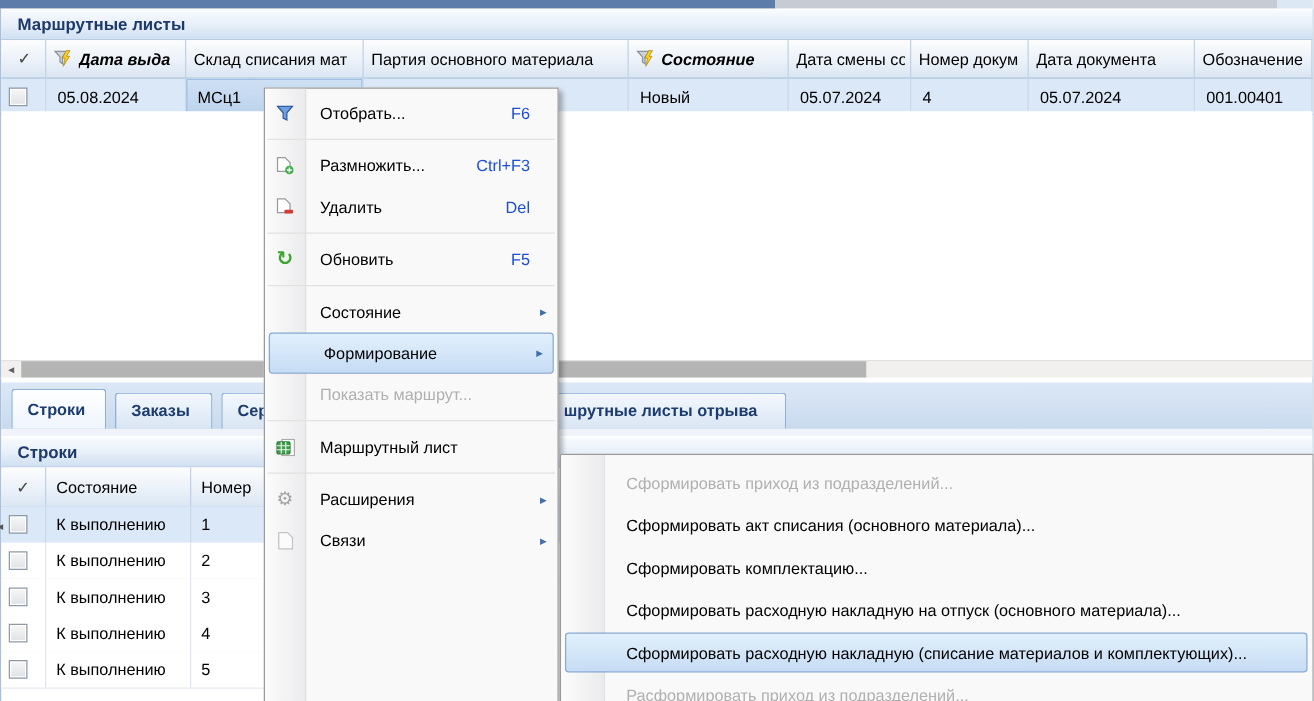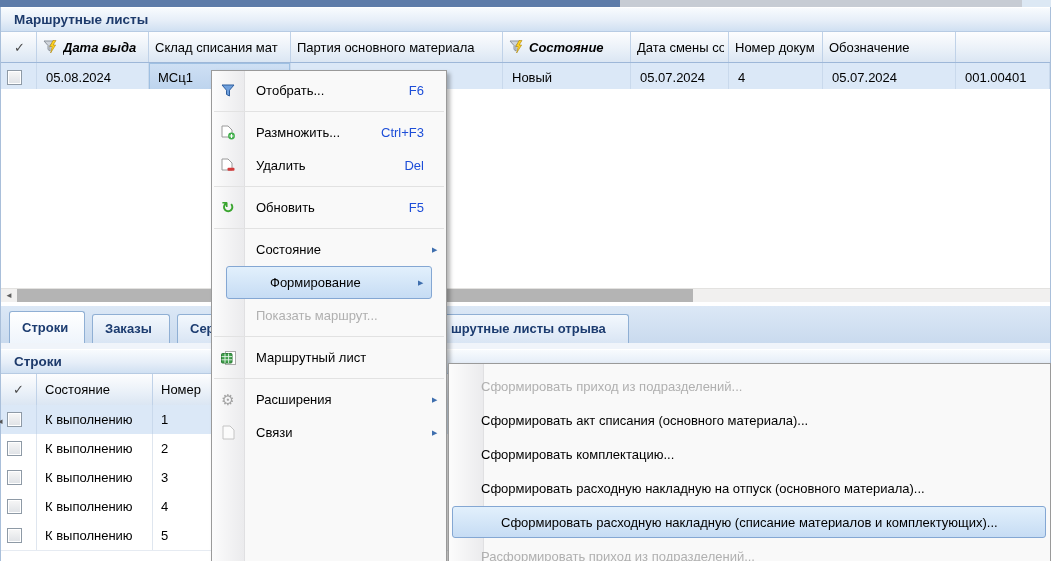--- a/index.html
+++ b/index.html
@@ -69,38 +69,38 @@
     z-index:50;padding-top:3px;}
   .menu .gutter{position:absolute;left:0;top:0;bottom:0;width:32px;
     background:linear-gradient(to right,#fcfcfc,#ebebed);border-right:1px solid #e0e0e2;}
   .mi{position:relative;height:33px;display:flex;align-items:center;}
   .mi .ico{width:32px;flex:0 0 32px;display:flex;align-items:center;justify-content:center;}
   .mi .lbl{flex:1;padding-left:12px;white-space:nowrap;overflow:hidden;}
   .mi .key{padding-right:8px;color:#1d4ed8;}
   .mi .arr{width:14px;flex:0 0 14px;color:#3f6fae;font-size:7px;text-align:left;}
   .mi.bold .lbl,.mi.bold .key{font-weight:bold;}
   .mi.disabled .lbl{color:#b0b0b0;}
-  .mi.hl{margin:0 14px;}
+  .mi.hl{margin:0 3px;}
   .mi.hl::before{content:"";position:absolute;inset:0;border:1px solid #84a7d3;border-radius:3px;
     background:linear-gradient(#e2f0fc,#c6dcf4);}
   .mi.hl .ico,.mi.hl .lbl,.mi.hl .key,.mi.hl .arr{position:relative;}
   .msep{height:9px;position:relative;}
   .msep::after{content:"";position:absolute;left:2px;right:2px;top:4px;border-top:1px solid #e2e2e2;}
   .uicon{font-size:15px;line-height:1;}
   .uicon.green{color:#3aa52f;font-weight:bold;font-size:16px;}
   .uicon.gray{color:#a3a3a3;}
 
   
   .submenu{position:absolute;left:448px;top:363px;width:603px;height:212px;background:#f9f9f9;
     border:1px solid #9a9a9a;box-sizing:border-box;box-shadow:3px 3px 4px rgba(0,0,0,0.3);
     z-index:60;padding-top:5px;}
   .submenu .gutter{position:absolute;left:0;top:0;bottom:0;width:34px;
     background:linear-gradient(to right,#fcfcfc,#ebebed);border-right:1px solid #e0e0e2;}
   .smi{position:relative;height:34px;display:flex;align-items:center;}
-  .smi .lbl{padding-left:32px;white-space:nowrap;overflow:hidden;position:relative;}
+  .smi .lbl{padding-left:52px;white-space:nowrap;overflow:hidden;position:relative;}
   .smi.disabled .lbl{color:#b0b0b0;}
   .smi.hl{margin:0 4px 0 3px;}
   .smi.hl::before{content:"";position:absolute;inset:1px 0;border:1px solid #84a7d3;border-radius:3px;
     background:linear-gradient(#e2f0fc,#c6dcf4);}
   .smi.hl .lbl{padding-left:49px;}
 </style>
 </head>
 <body>
 
 <div id="screen">
@@ -140,20 +140,23 @@
         </span>
         <span class="hlabel">Состояние</span>
       </div>
       <div class="hc">
         <span class="hlabel">Дата смены сос</span>
       </div>
       <div class="hc">
         <span class="hlabel">Номер докум</span>
       </div>
       <div class="hc">
+        <span class="hlabel">Дата документа</span>
+      </div>
+      <div class="hc">
         <span class="hlabel">Обозначение</span>
       </div>
     </div>
 
     <div class="grid-row">
       <div class="dc" style="padding-left:0;">
         <span class="cb"></span>
       </div>
       <div class="dc">05.08.2024</div>
       <div class="dc cellsel">МСц1</div>

